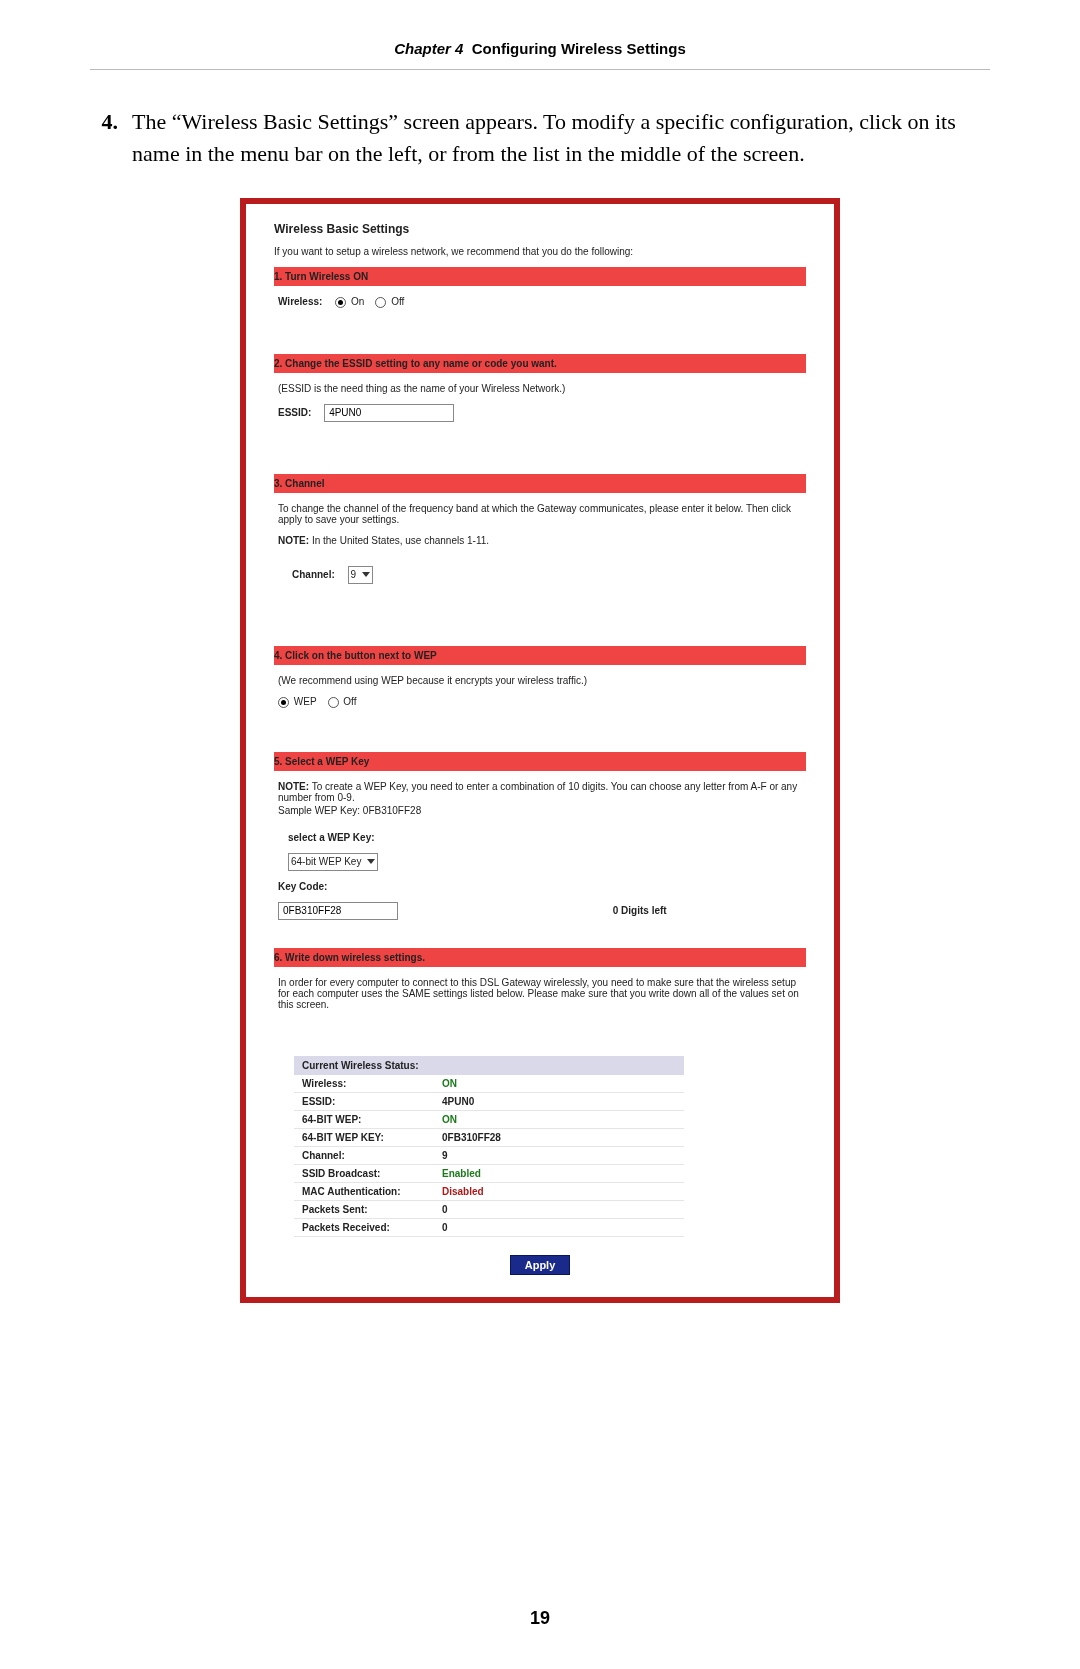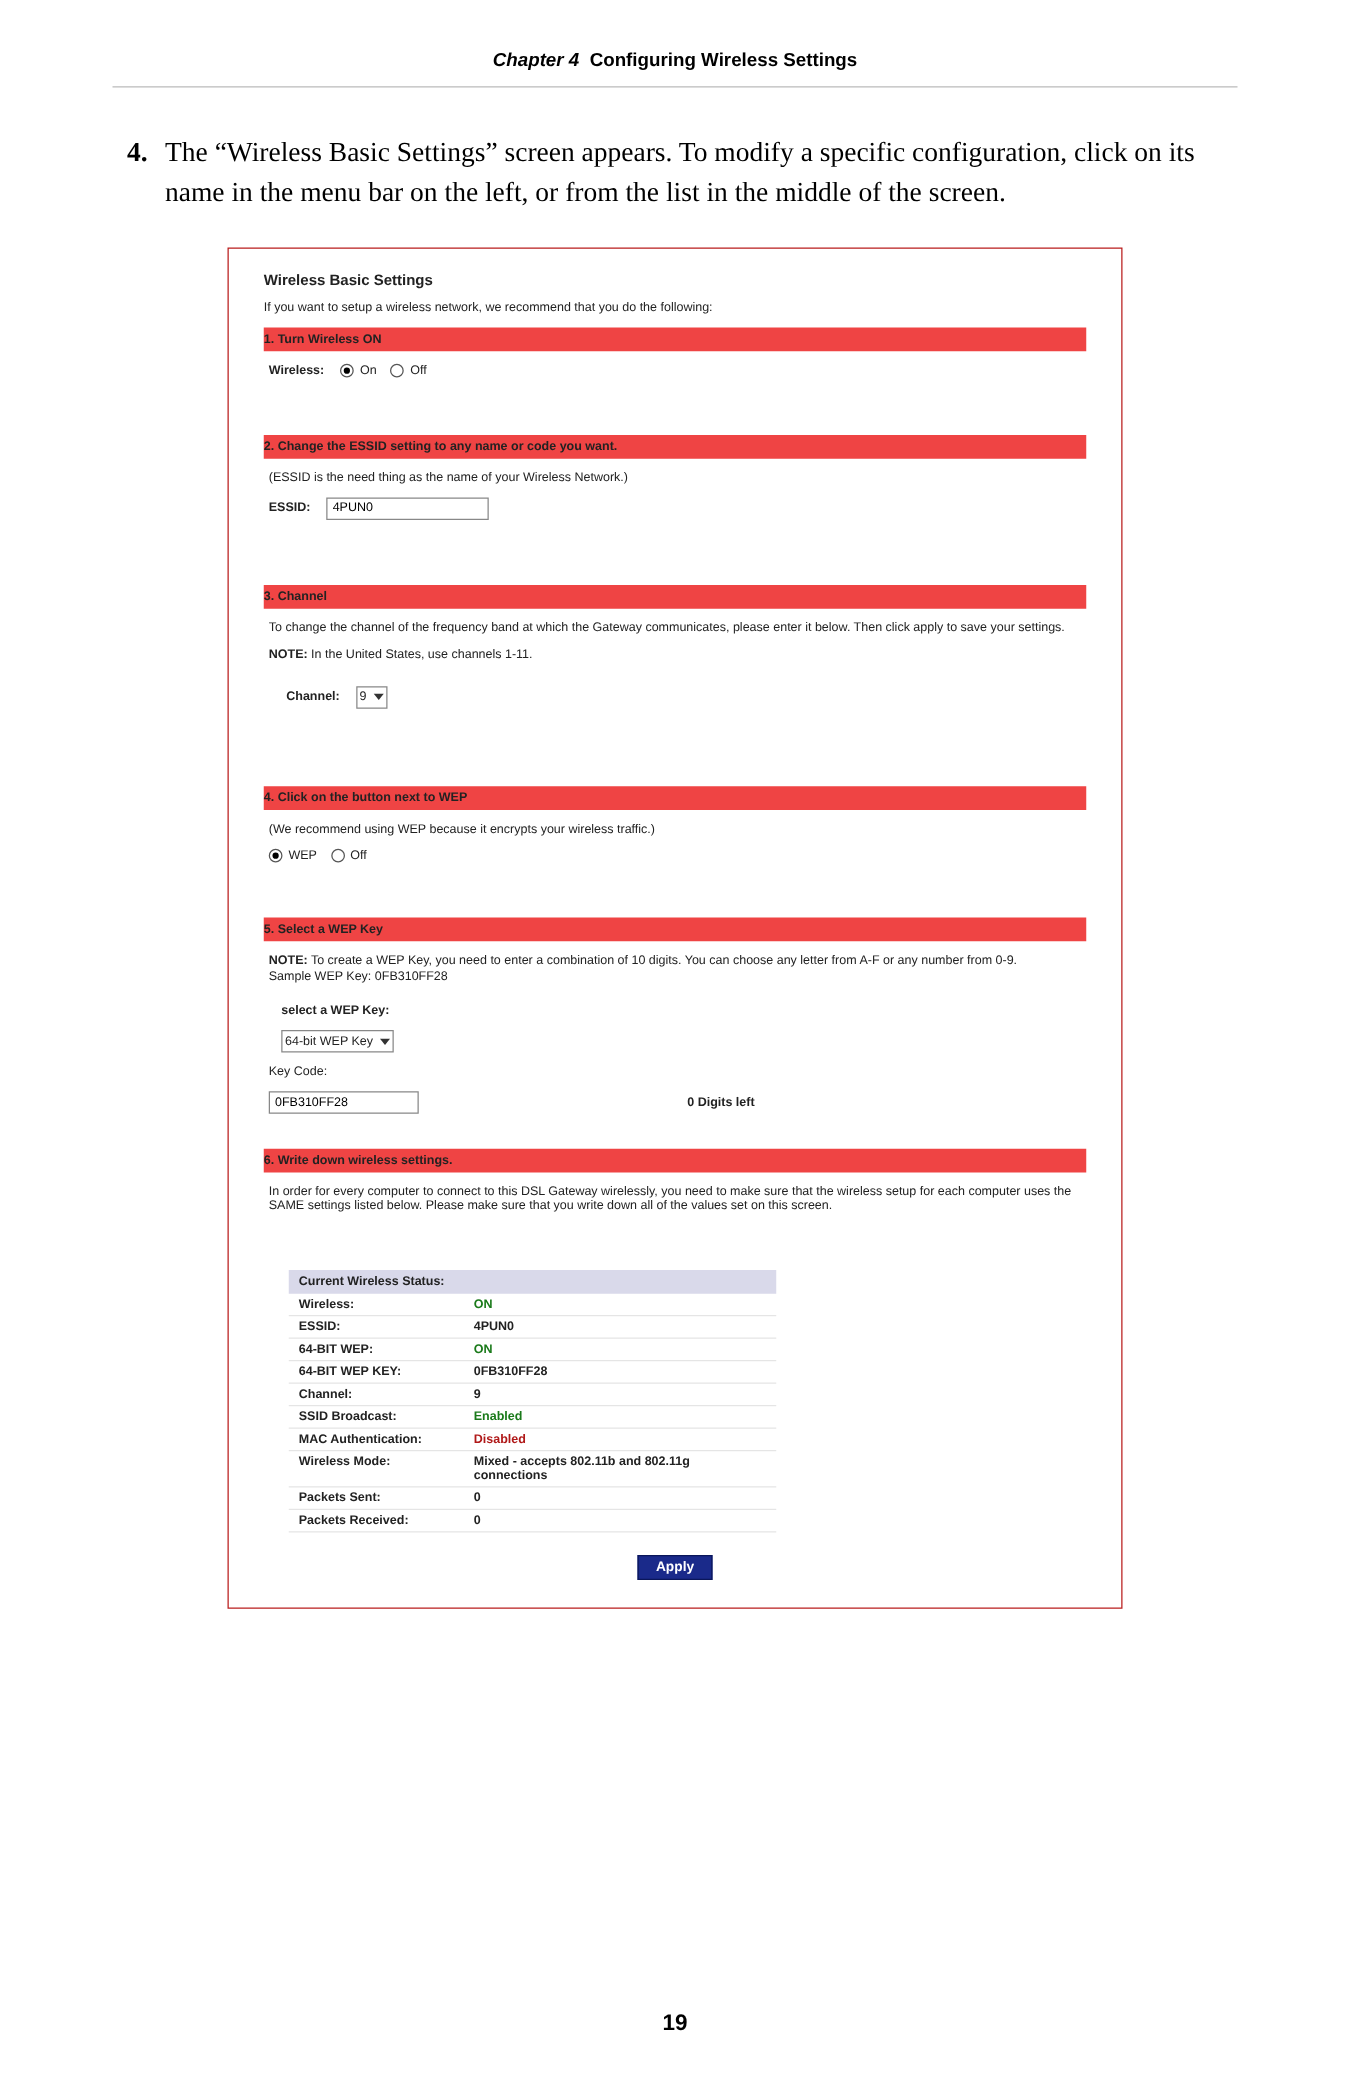--- a/index.html
+++ b/index.html
@@ -28,22 +28,22 @@
     display: flex;
     gap: 14px;
     font-size: 22px;
     line-height: 1.45;
     margin-bottom: 28px;
   }
   .step-num { font-weight: bold; min-width: 28px; text-align: right; }
   .step-text { flex: 1; }
   .screenshot {
     margin: 0 auto;
-    width: 716px;
-    border: 1px solid #b91c1c;
+    width: 600px;
+    border: 6px solid #b91c1c;
     background: #fff;
     font-family: Verdana, Arial, sans-serif;
     font-size: 10px;
     color: #222;
     padding: 18px 28px 22px 28px;
   }
   .ss-title { font-weight: bold; font-size: 12px; margin-bottom: 10px; }
   .ss-intro { font-size: 10px; margin-bottom: 10px; }
   .section-bar {
     background: #ef4444;
@@ -211,21 +211,21 @@
       <p style="margin-top:-8px">Sample WEP Key: 0FB310FF28</p>
       <div style="height:6px"></div>
       <p style="padding-left:10px;font-weight:bold">select a WEP Key:</p>
       <div style="padding-left:10px">
         <span class="ss-select">
           <span>64-bit WEP Key</span>
           <span class="arrow"></span>
         </span>
       </div>
       <div style="height:10px"></div>
-      <p style="font-weight:normal">Key Code:</p>
+      <p style="font-weight:bold">Key Code:</p>
       <input class="ss-input" style="width: 120px;" value="0FB310FF28">
       <span class="digits-left">0 Digits left</span>
       <div style="height:10px"></div>
     </div>
 
     <div class="section-bar">6. Write down wireless settings.</div>
     <div class="sect6-body">
       <p>In order for every computer to connect to this DSL Gateway wirelessly, you need to make sure that the wireless setup for each computer uses the SAME settings listed below. Please make sure that you write down all of the values set on this screen.</p>
       <div style="height:28px"></div>
     </div>
@@ -255,24 +255,20 @@
           </div>
           <div class="status-row">
             <div class="k">SSID Broadcast:</div>
             <div class="v v-on">Enabled</div>
           </div>
           <div class="status-row">
             <div class="k">MAC Authentication:</div>
             <div class="v v-disabled">Disabled</div>
           </div>
           <div class="status-row">
-            <div class="k">Wireless Mode:</div>
-            <div class="v ">Mixed - accepts 802.11b and 802.11g connections</div>
-          </div>
-          <div class="status-row">
             <div class="k">Packets Sent:</div>
             <div class="v ">0</div>
           </div>
           <div class="status-row">
             <div class="k">Packets Received:</div>
             <div class="v ">0</div>
           </div>
         </div>
     </div>
 

